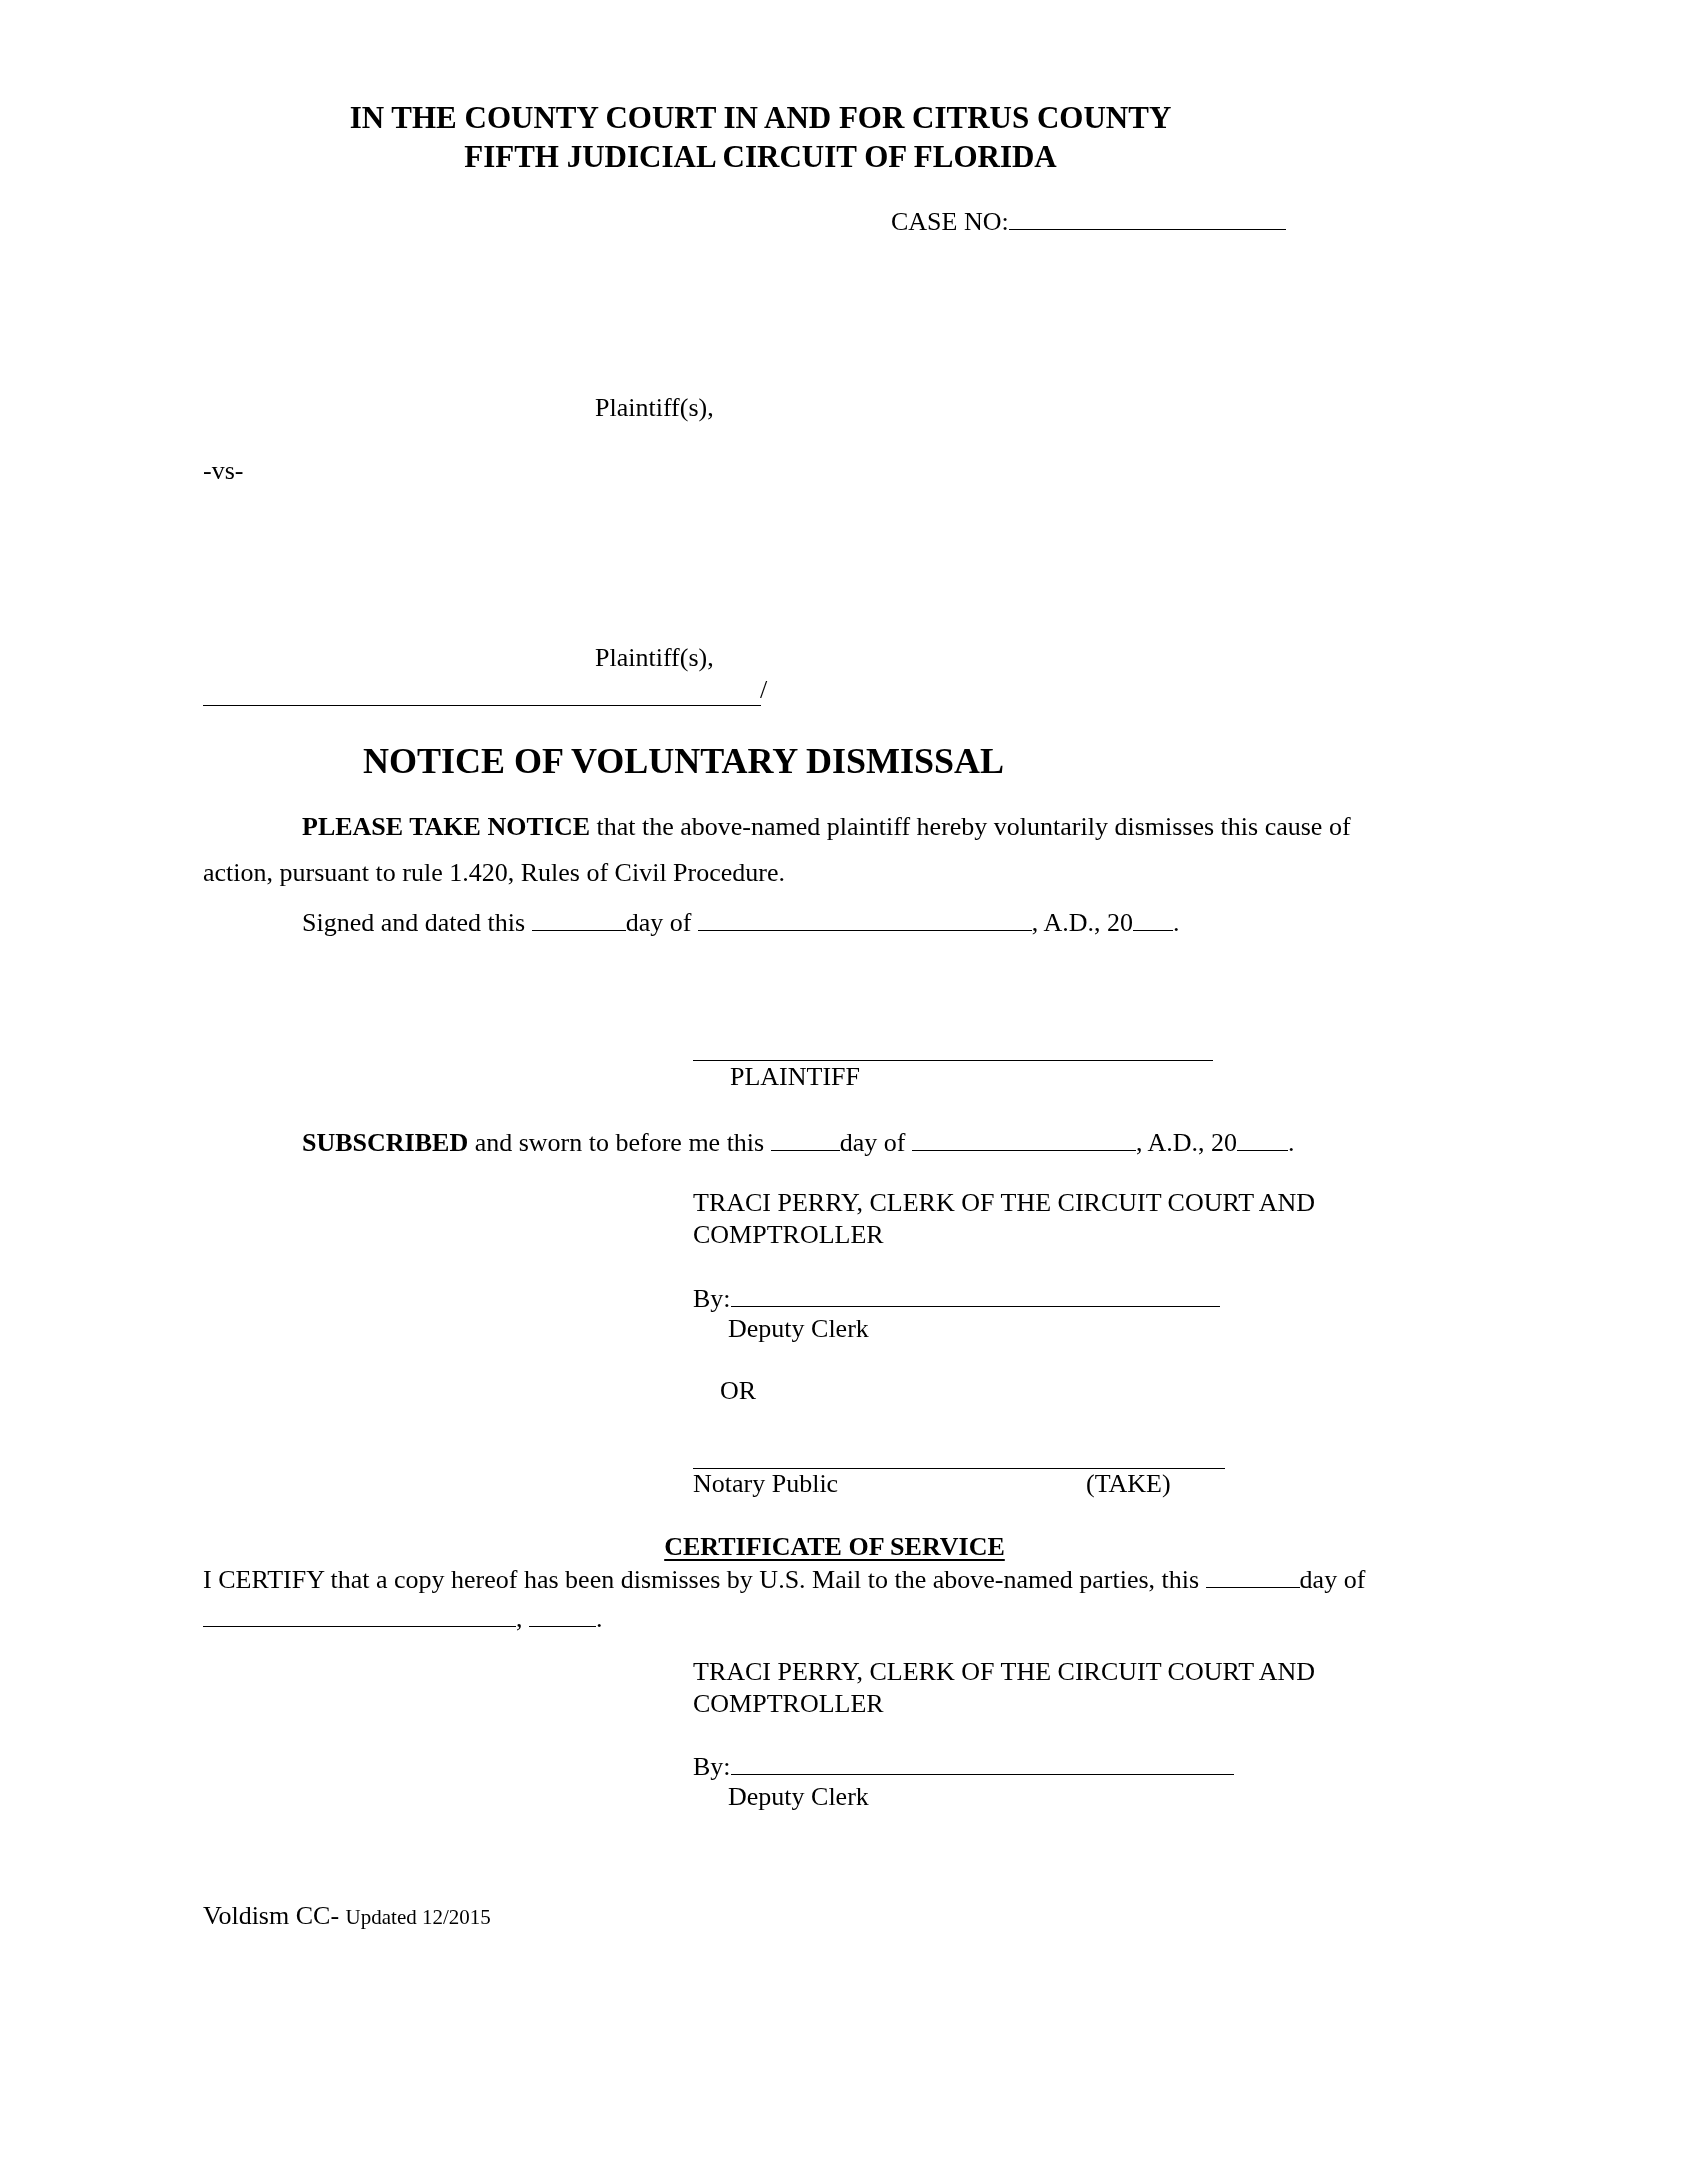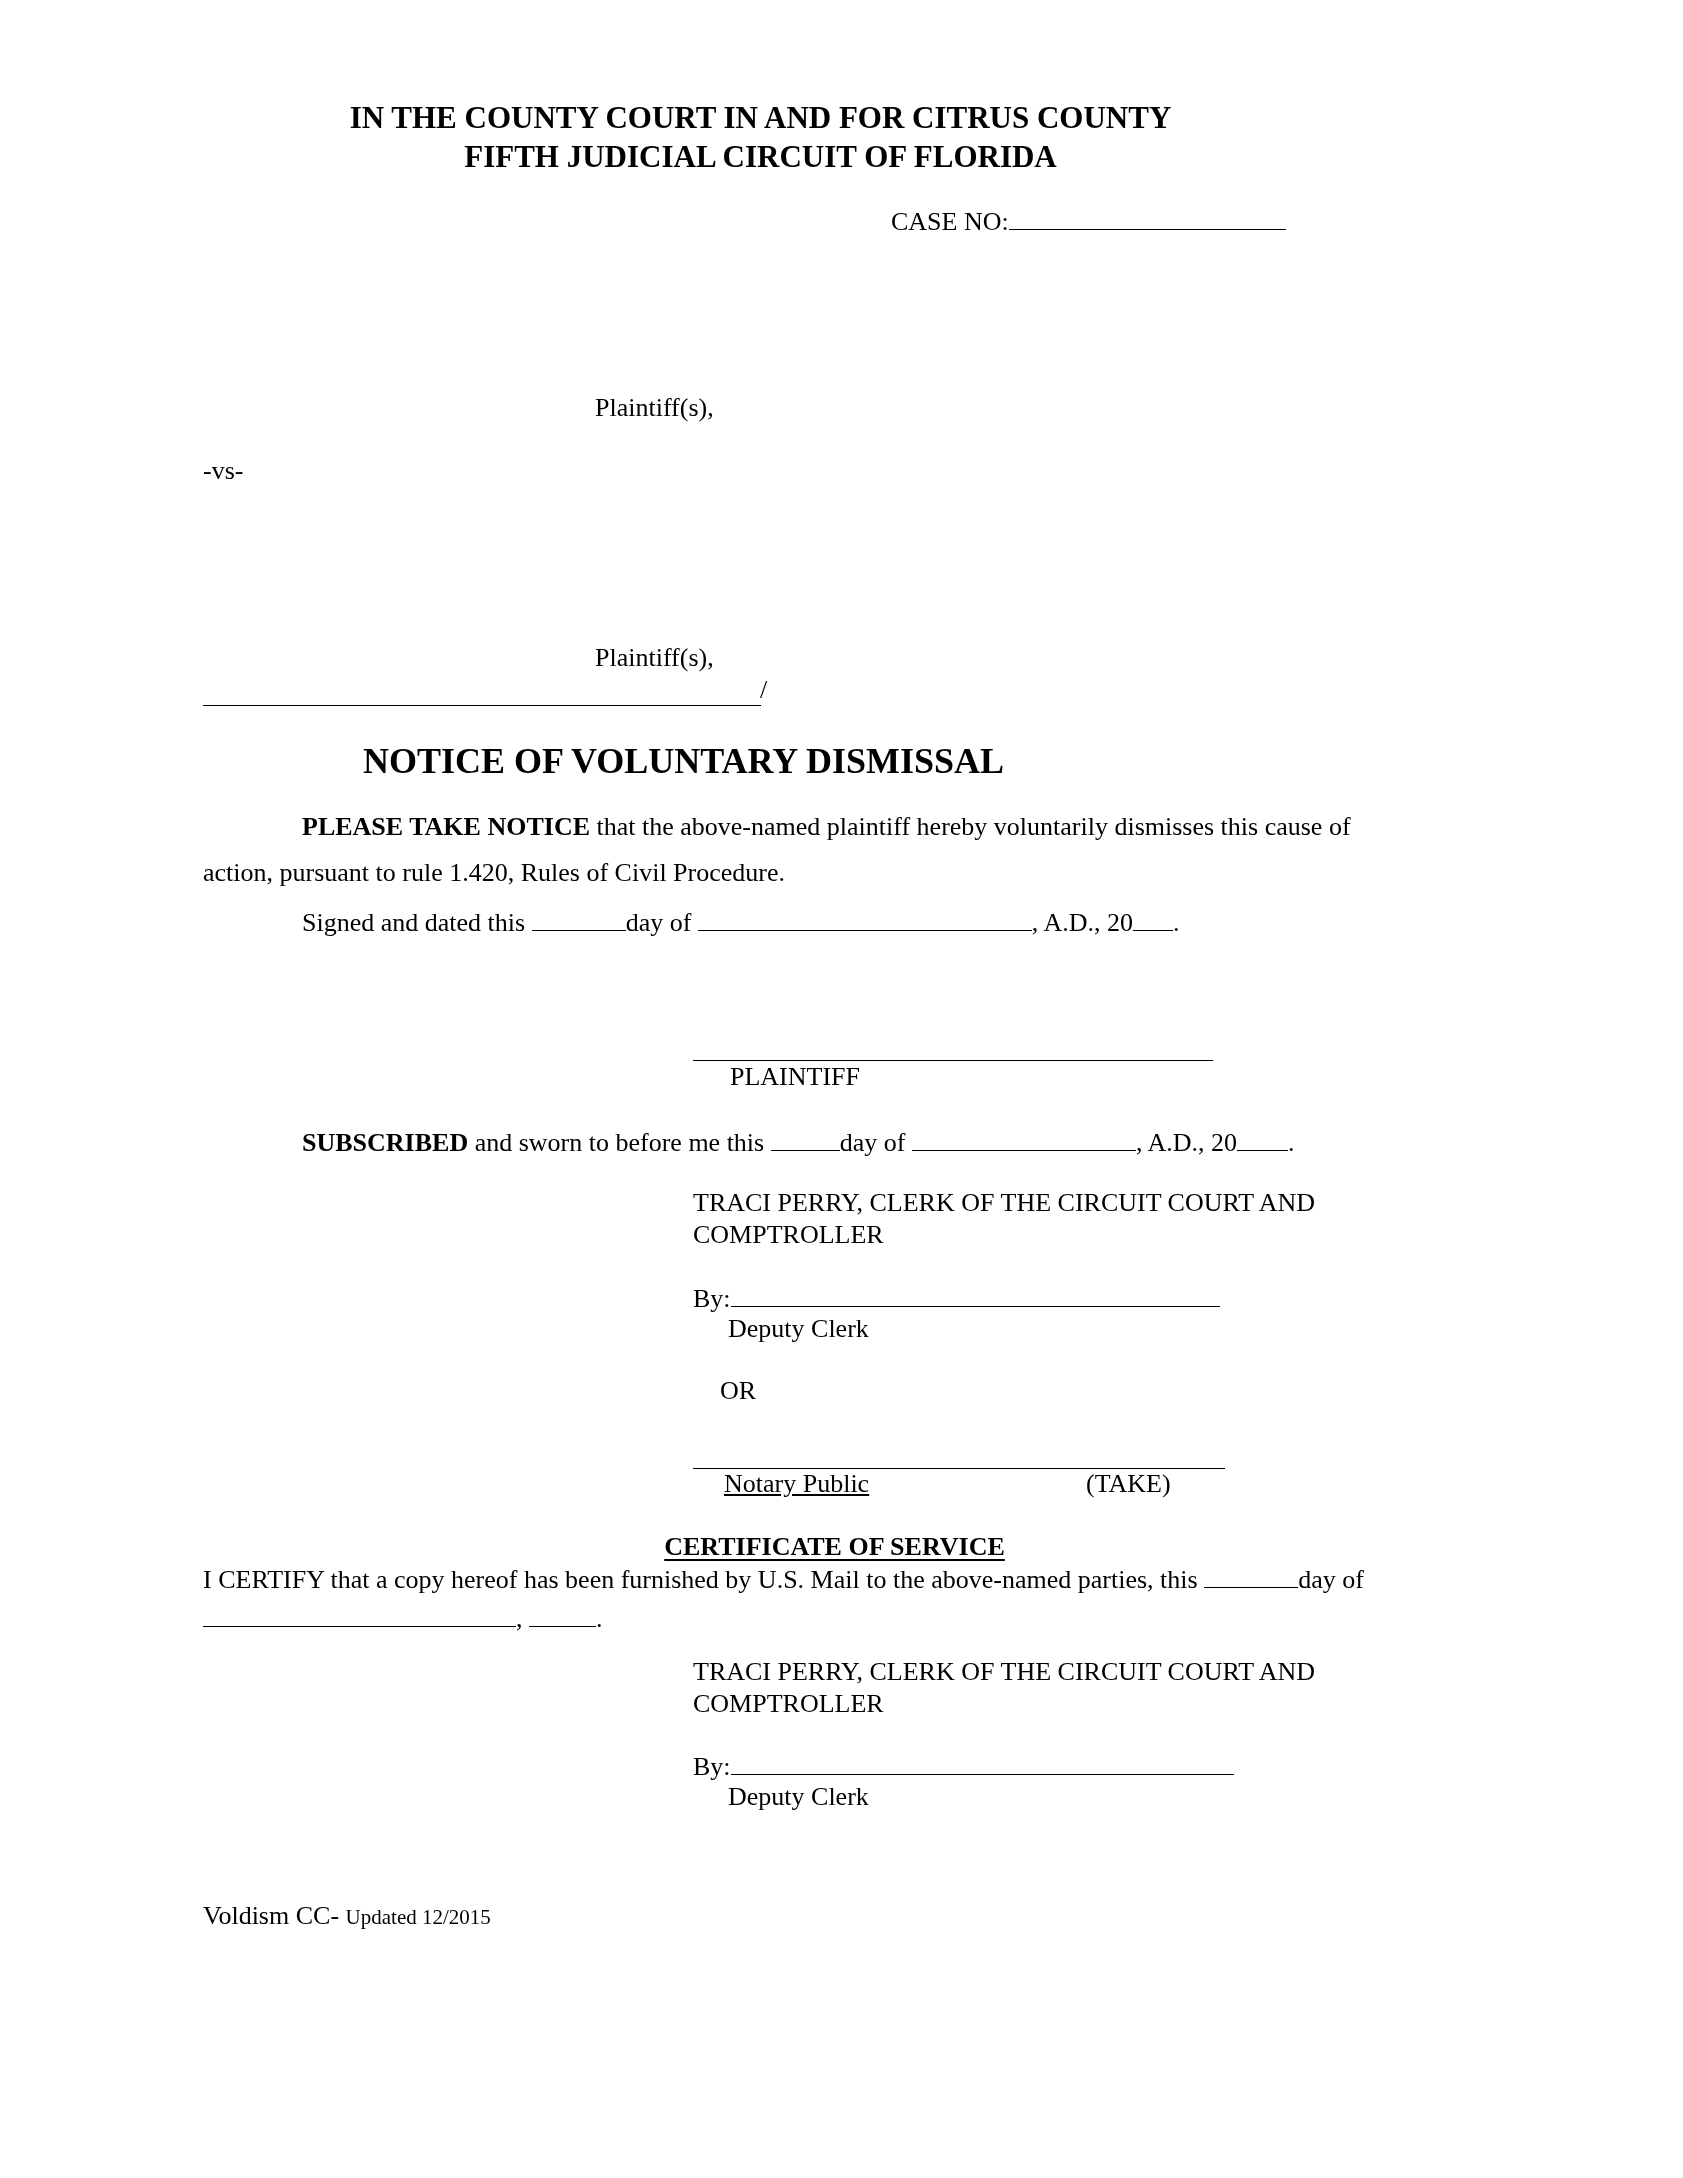--- a/index.html
+++ b/index.html
@@ -53,28 +53,28 @@
 <div class="abs t" style="left:693px; top:1190px;">TRACI PERRY, CLERK OF THE CIRCUIT COURT AND</div>
 <div class="abs t" style="left:693px; top:1222px;">COMPTROLLER</div>
 <div class="abs t" style="left:693px; top:1284px;">
   <span>By:</span><span class="blank" style="width:489px;"></span>
 </div>
 <div class="abs t" style="left:728px; top:1316px;">Deputy Clerk</div>
 
 <div class="abs t" style="left:720px; top:1378px;">OR</div>
 
 <div class="abs t" style="left:693px; top:1438px; width:532px; height:30px; border-bottom:1.5px solid #000;"></div>
-<div class="abs t" style="left:724px; top:1471px;text-decoration:underline;">Notary Public</div>
+<div class="abs t" style="left:693px; top:1471px;">Notary Public</div>
 <div class="abs t" style="left:1086px; top:1471px;">(TAKE)</div>
 
 <div class="abs t" style="left:0; width:1669px; text-align:center; top:1534px;">
   <span class="u">CERTIFICATE OF SERVICE</span>
 </div>
 <div class="abs t" style="left:203px; top:1565px;">
-  <span>I CERTIFY that a copy hereof has been furnished by U.S. Mail to the above-named parties, this </span><span class="blank" style="width:94px;"></span><span>day of</span>
+  <span>I CERTIFY that a copy hereof has been dismisses by U.S. Mail to the above-named parties, this </span><span class="blank" style="width:94px;"></span><span>day of</span>
 </div>
 <div class="abs t" style="left:203px; top:1604px;">
   <span class="blank" style="width:313px;"></span><span>, </span><span class="blank" style="width:67px;"></span><span>.</span>
 </div>
 
 <div class="abs t" style="left:693px; top:1659px;">TRACI PERRY, CLERK OF THE CIRCUIT COURT AND</div>
 <div class="abs t" style="left:693px; top:1691px;">COMPTROLLER</div>
 <div class="abs t" style="left:693px; top:1752px;">
   <span>By:</span><span class="blank" style="width:503px;"></span>
 </div>

